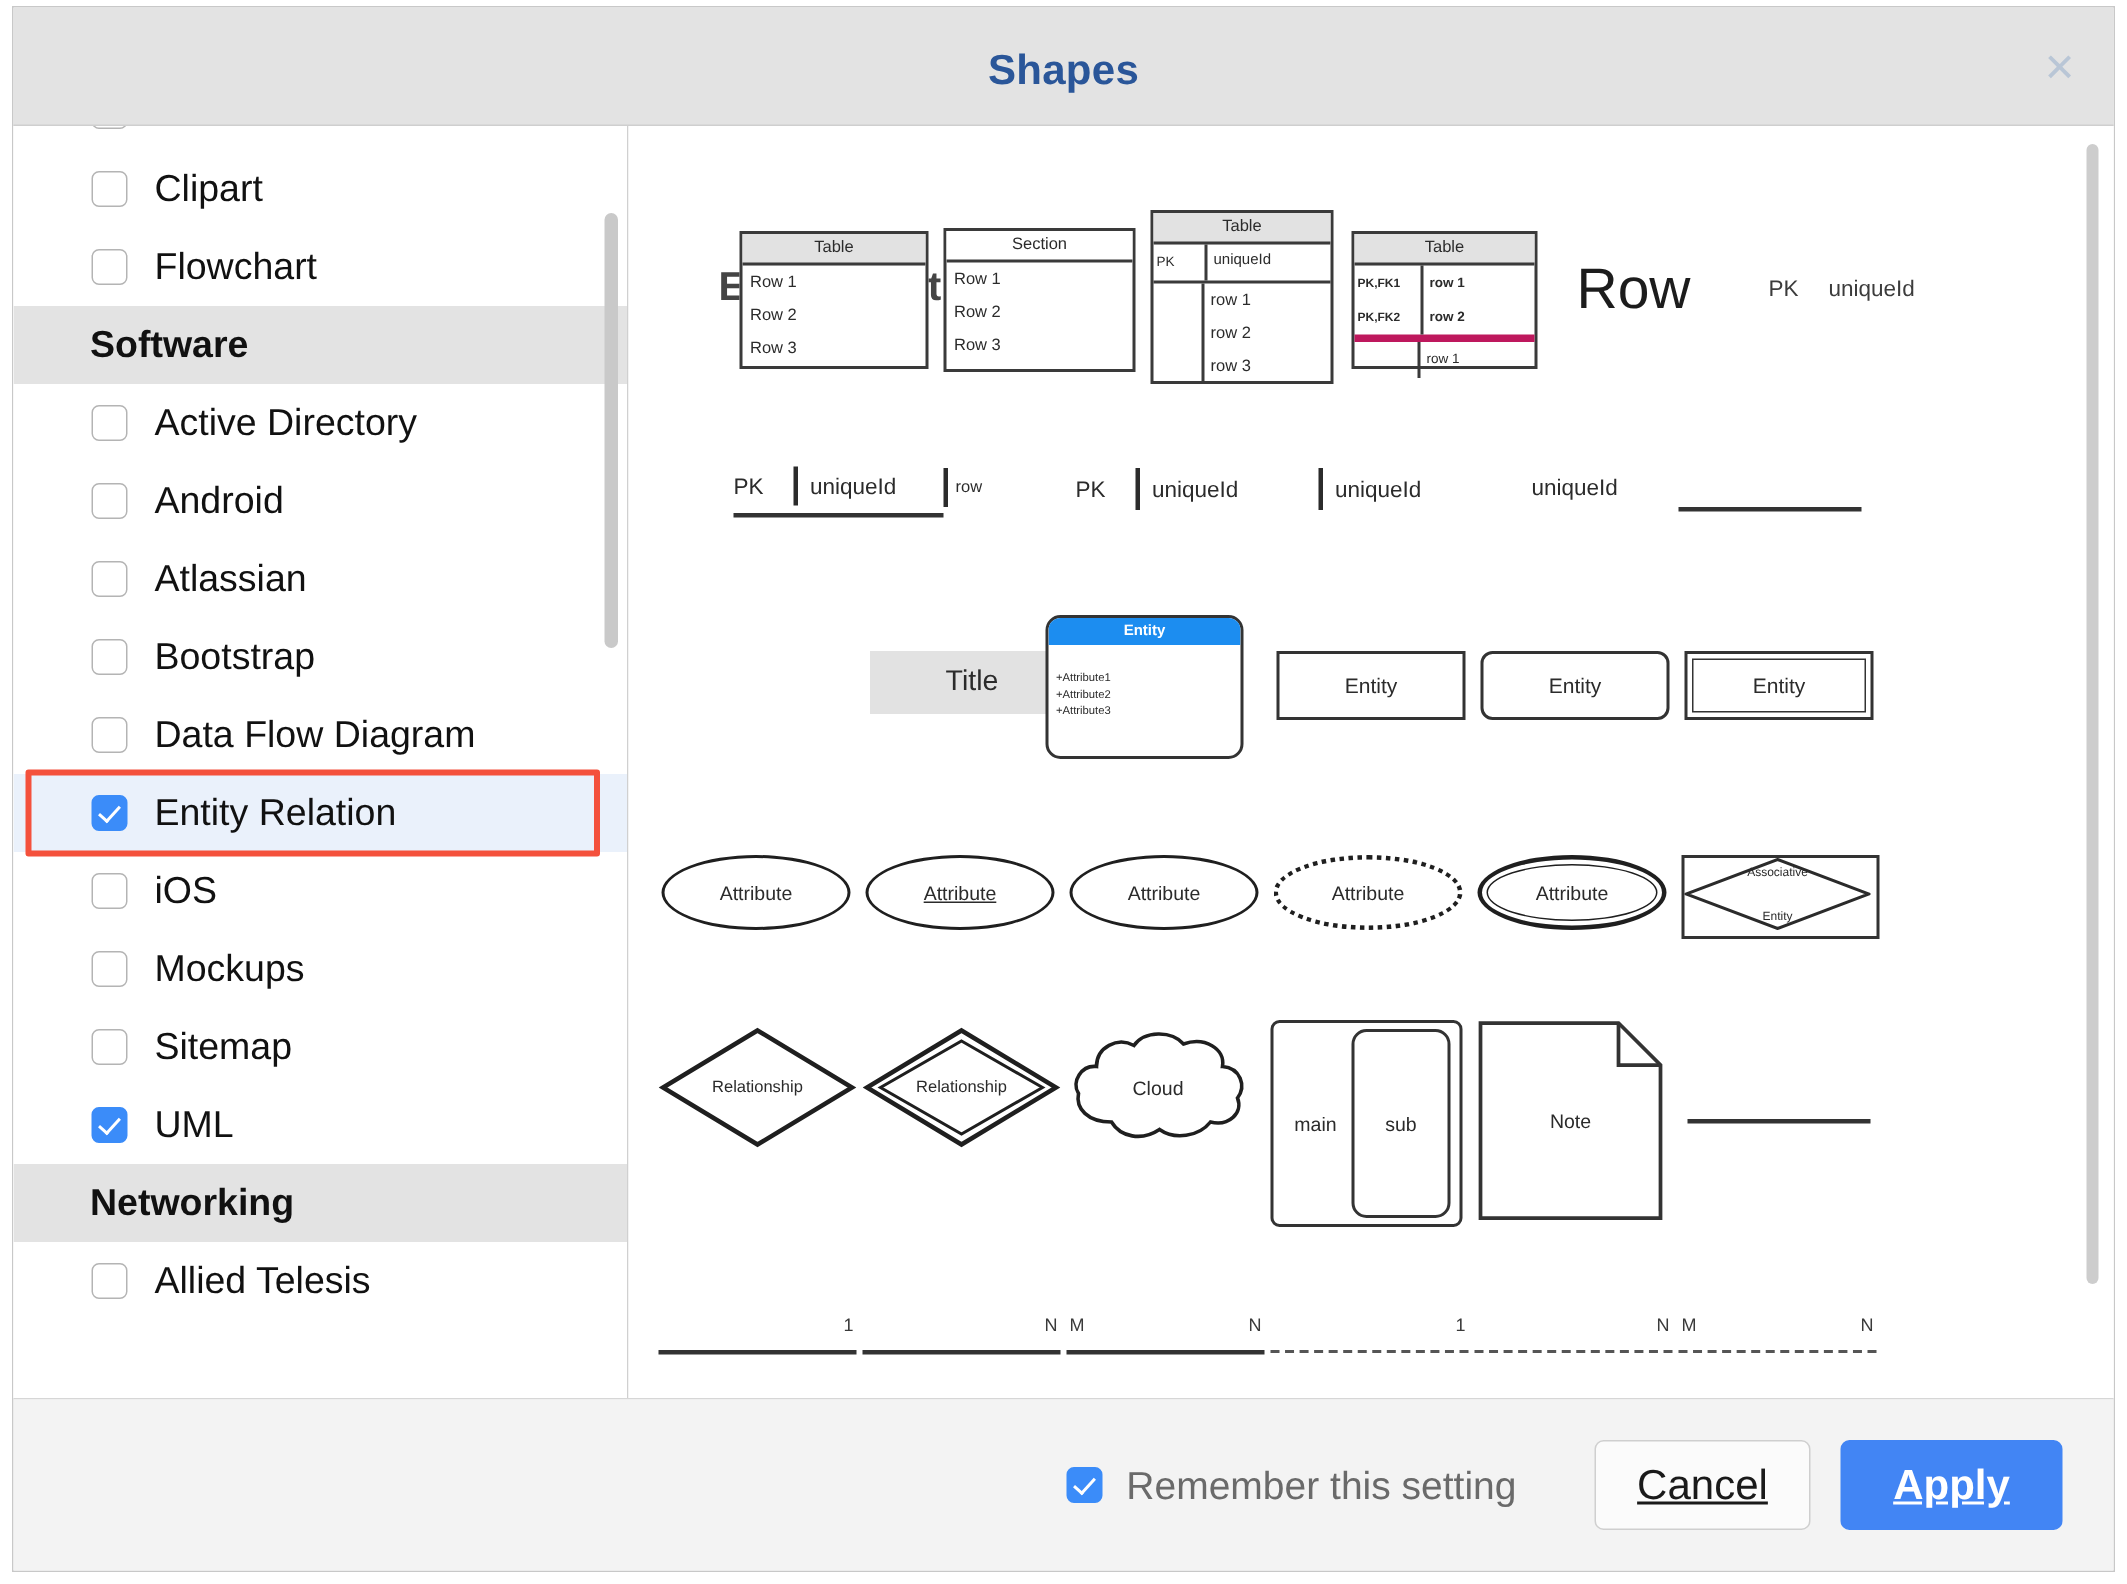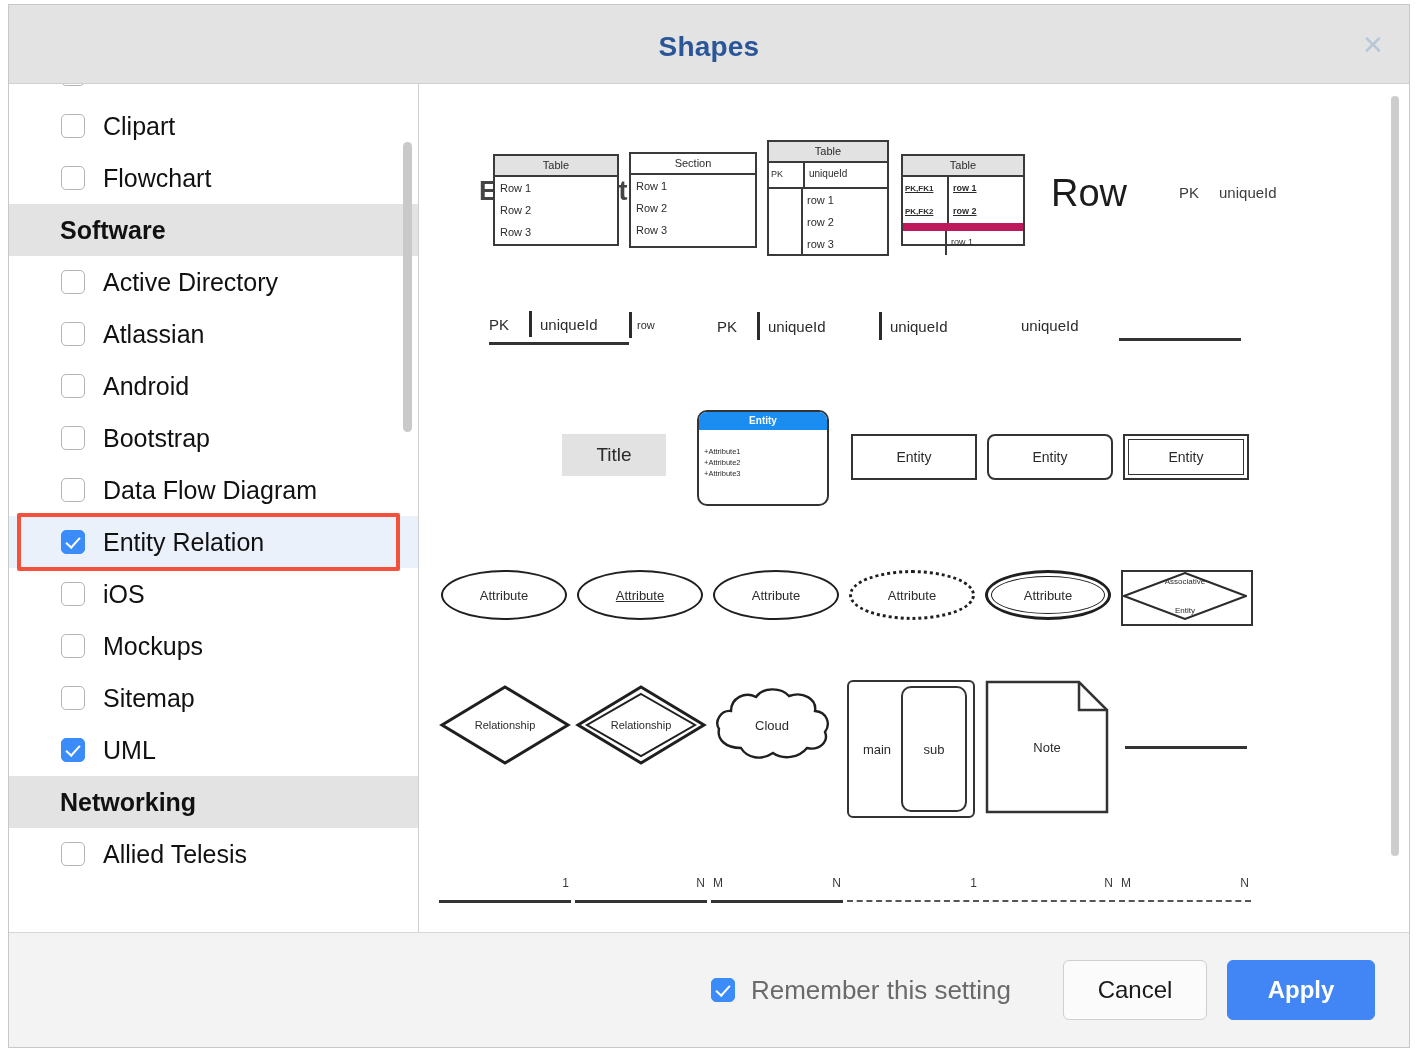--- a/index.html
+++ b/index.html
@@ -251,27 +251,28 @@
     display: flex;
     align-items: center;
     margin-right: 52px;
   }
   .remember .cbx { margin-right: 16px; }
   .remember-label {
     font-size: 26px;
     color: #6a6a6a;
   }
   .btn {
-    font-size: 24px;
+    font-size: 28px;
     border-radius: 6px;
     box-sizing: border-box;
     display: flex;
     align-items: center;
     justify-content: center;
     cursor: pointer;
+    text-decoration: underline;
   }
   .btn-cancel {
     width: 144px;
     height: 60px;
     background: #fbfbfb;
     border: 1px solid #cfcfcf;
     color: #1a1a1a;
     margin-right: 20px;
   }
   .btn-apply {
@@ -320,27 +321,27 @@
           </div>
           <div class="sel-wrap">
             <div class="list-row">
               <div class="cbx"></div>
               <span class="row-label">Active Directory</span>
             </div>
           </div>
           <div class="sel-wrap">
             <div class="list-row">
               <div class="cbx"></div>
+              <span class="row-label">Android</span>
+            </div>
+          </div>
+          <div class="sel-wrap">
+            <div class="list-row">
+              <div class="cbx"></div>
               <span class="row-label">Atlassian</span>
-            </div>
-          </div>
-          <div class="sel-wrap">
-            <div class="list-row">
-              <div class="cbx"></div>
-              <span class="row-label">Android</span>
             </div>
           </div>
           <div class="sel-wrap">
             <div class="list-row">
               <div class="cbx"></div>
               <span class="row-label">Bootstrap</span>
             </div>
           </div>
           <div class="sel-wrap">
             <div class="list-row">
@@ -421,21 +422,21 @@
           <div style="flex:1; padding-left:4px;">
             <div class="tbl-row" style="padding-left:0;">row 1</div>
             <div class="tbl-row" style="padding-left:0;">row 2</div>
             <div class="tbl-row" style="padding-left:0;">row 3</div>
           </div>
         </div>
       </div>
 
       <div class="stencil tbl" style="left:482px; top:70px; width:124px; height:92px;">
         <div class="tbl-head">Table</div>
-        <div style="display:flex; height:46px; border-bottom:8px solid #be185d;text-decoration:underline;">
+        <div style="display:flex; height:46px; border-bottom:5px solid #be185d;">
           <div style="width:42px; border-right:2px solid #3a3a3a; font-size:8px; font-weight:bold; padding-left:2px;">
             <div style="line-height:23px;">PK,FK1</div>
             <div style="line-height:23px;">PK,FK2</div>
           </div>
           <div style="flex:1; font-size:9px; font-weight:bold; padding-left:4px;">
             <div style="line-height:23px;">row 1</div>
             <div style="line-height:23px;">row 2</div>
           </div>
         </div>
         <div style="display:flex; height:24px;">
@@ -473,21 +474,21 @@
 
       <div class="stencil" style="left:460px; top:228px; display:flex; align-items:center;">
         <span class="vbar" style="height:28px; margin-right:8px;"></span>
         <span style="font-size:15px;">uniqueId</span>
       </div>
 
       <div class="stencil" style="left:602px; top:233px; font-size:15px;">uniqueId</div>
 
       <div class="stencil hr-line" style="left:700px; top:254px; width:122px;"></div>
 
-      <div class="stencil boxlabel" style="left:143px; top:350px; width:104px; height:42px; background:#e2e2e2; font-size:19px;">Title</div>
+      <div class="stencil boxlabel" style="left:161px; top:350px; width:136px; height:42px; background:#e2e2e2; font-size:19px;">Title</div>
 
       <div class="stencil" style="left:278px; top:326px; width:128px; height:92px; border:2.5px solid #333333; border-radius:10px; background:#ffffff; overflow:hidden;">
         <div style="background:#1c8df0; color:#ffffff; font-size:10px; font-weight:bold; text-align:center; line-height:18px; height:18px;">Entity</div>
         <div style="padding:16px 0 0 5px; font-size:7.5px; color:#2b2b2b; line-height:11px;">
           <div>+Attribute1</div>
           <div>+Attribute2</div>
           <div>+Attribute3</div>
         </div>
       </div>
 

